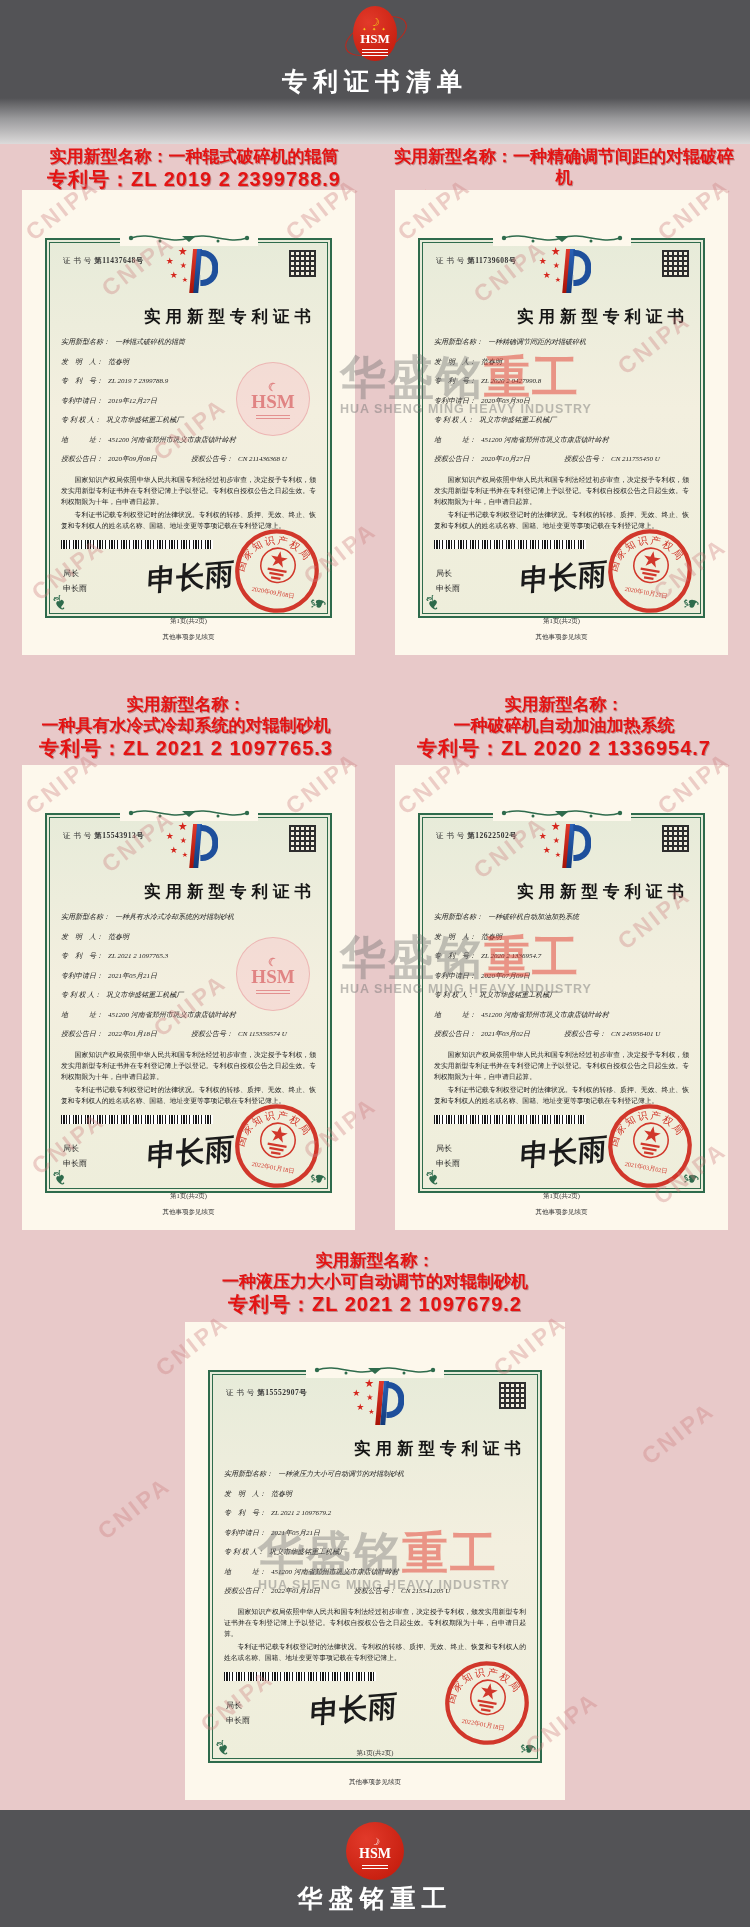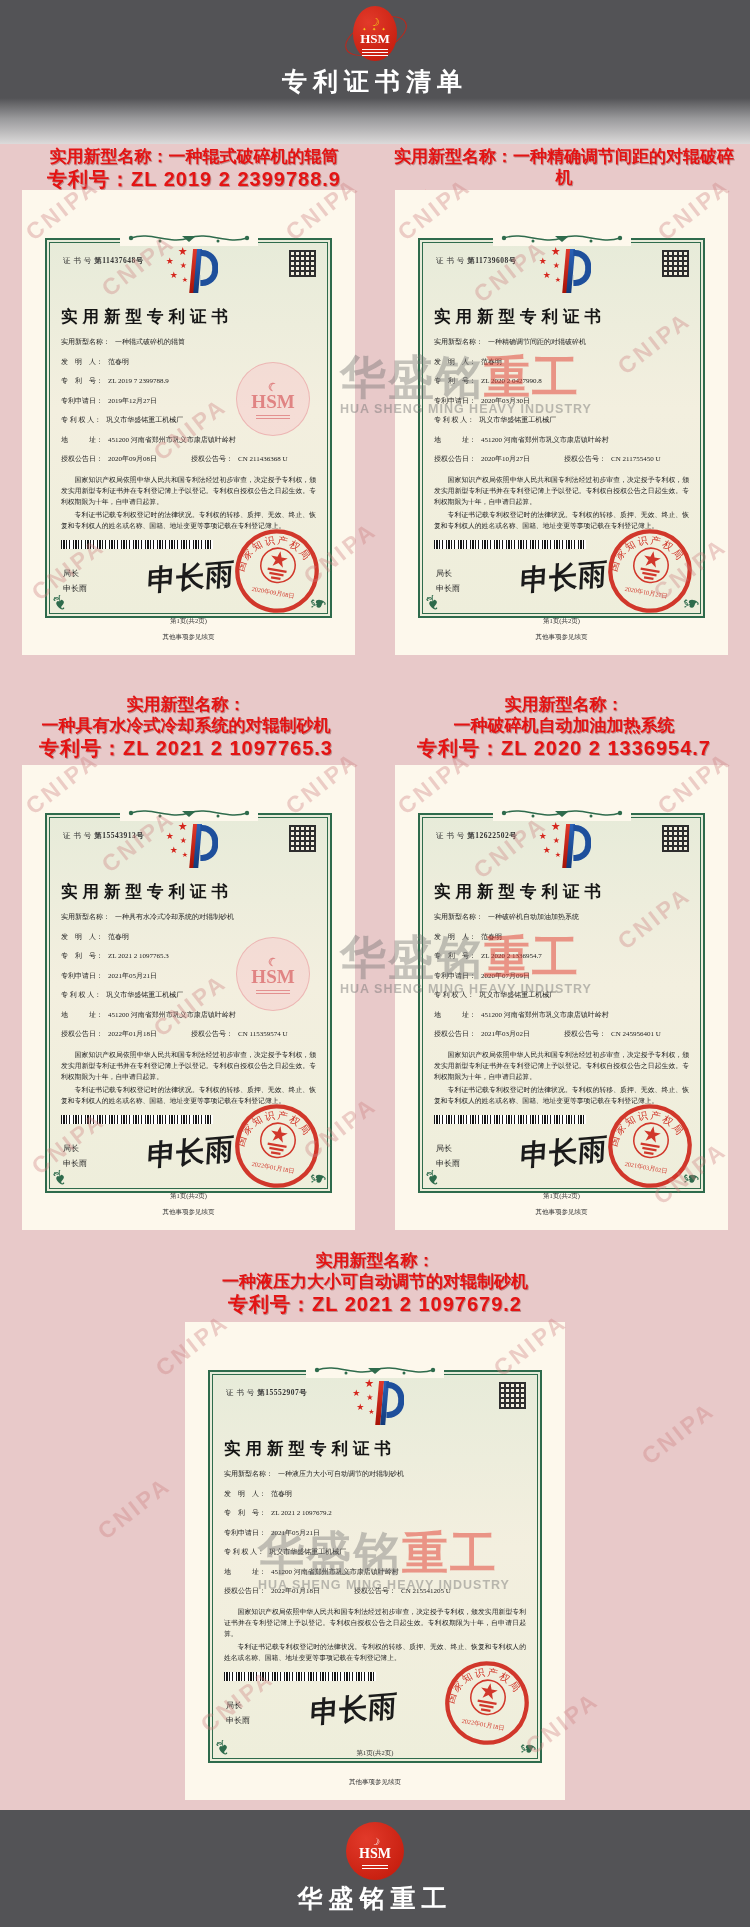--- a/index.html
+++ b/index.html
@@ -67,23 +67,23 @@
       background-image:repeating-linear-gradient(0deg,#2e2e2e 0 2px,transparent 2px 5px),
                        repeating-linear-gradient(90deg,#2e2e2e 0 2px,#f3efdf 2px 5px);}
   
   .logo{position:absolute;left:50%;top:0;width:54px;height:48px;transform:translateX(-46%);}
   .logo i{position:absolute;color:#d5261d;font-style:normal;font-family:"DejaVu Sans",sans-serif;}
   .logo .bar{position:absolute;top:1px;height:44px;width:4.5px;transform:skewX(-5deg);}
   .logo .bar.r{left:27px;background:linear-gradient(180deg,#e0392c,#a81206);}
   .logo .bar.b{left:31.5px;background:linear-gradient(180deg,#2c63b8,#123a7a);}
   .logo .bowl{position:absolute;left:36px;top:2px;width:12px;height:24px;border:6px solid #1e4f9c;
               border-left:0;border-radius:0 16px 16px 0;}
-  .ctitle{margin:2px 0 9px;text-align:left;font-size:16.5px;font-weight:bold;letter-spacing:5px;color:#141414;}
+  .ctitle{margin:2px 0 9px;text-align:right;font-size:16.5px;font-weight:bold;letter-spacing:5px;color:#141414;}
   .fields{font-size:7px;}
-  .f{margin:0 0 9.5px;white-space:nowrap;}
+  .f{margin:0 0 9.5px;white-space:nowrap;font-style:italic;}
   .f .fl{margin-right:5px;}
   .f.grant{display:flex;}
   .f.grant .g2{margin-left:34px;}
   .para{font-size:6.8px;line-height:1.62;text-align:justify;text-indent:2em;margin:0 0 2px;}
   .barcode{width:152px;height:9px;margin:9px 0 5px;
            background:repeating-linear-gradient(90deg,#151515 0 1px,#fff 1px 2px,#151515 2px 4px,
                       #fff 4px 5px,#151515 5px 6px,#fff 6px 8px,#151515 8px 9px,#fff 9px 12px);}
   .signrow{position:relative;height:62px;}
   .dl{position:absolute;left:2px;top:12px;font-size:8px;line-height:15px;}
   .sig{position:absolute;left:86px;top:4px;font-size:29px;font-weight:bold;color:#1b1b1b;

